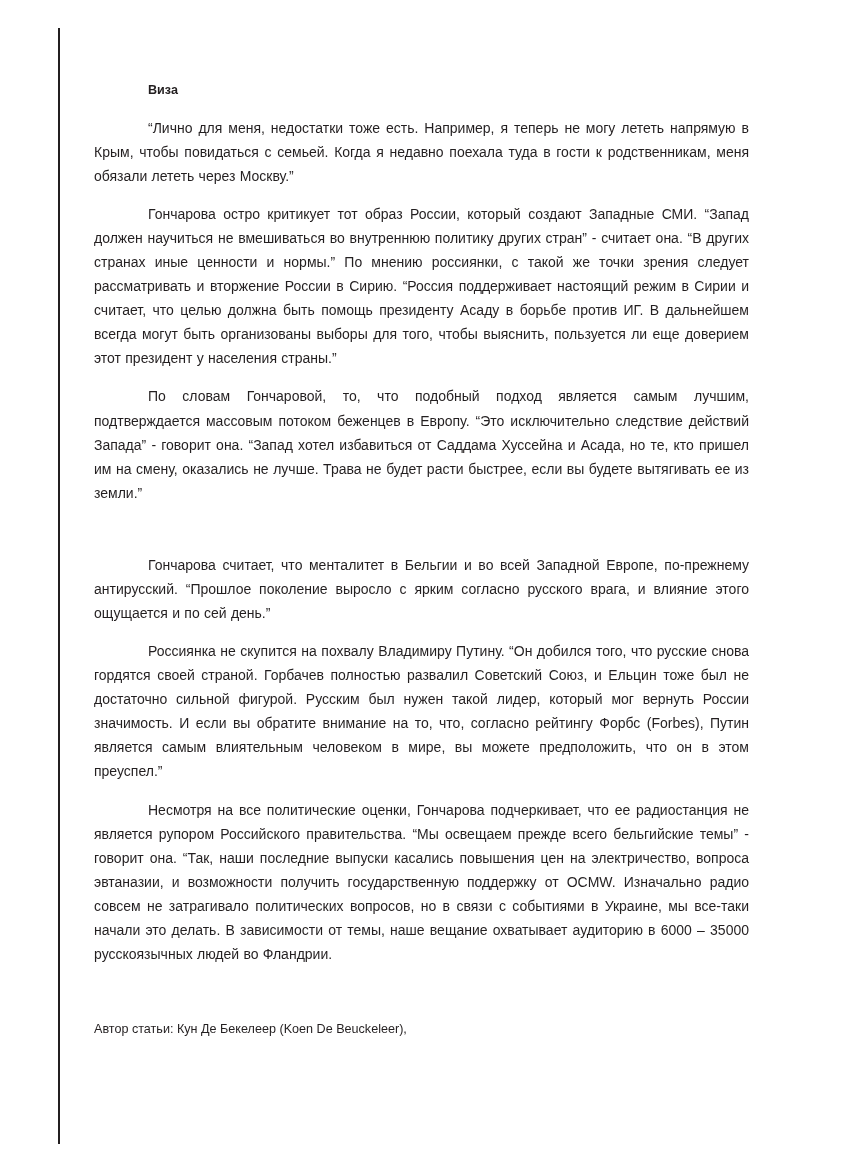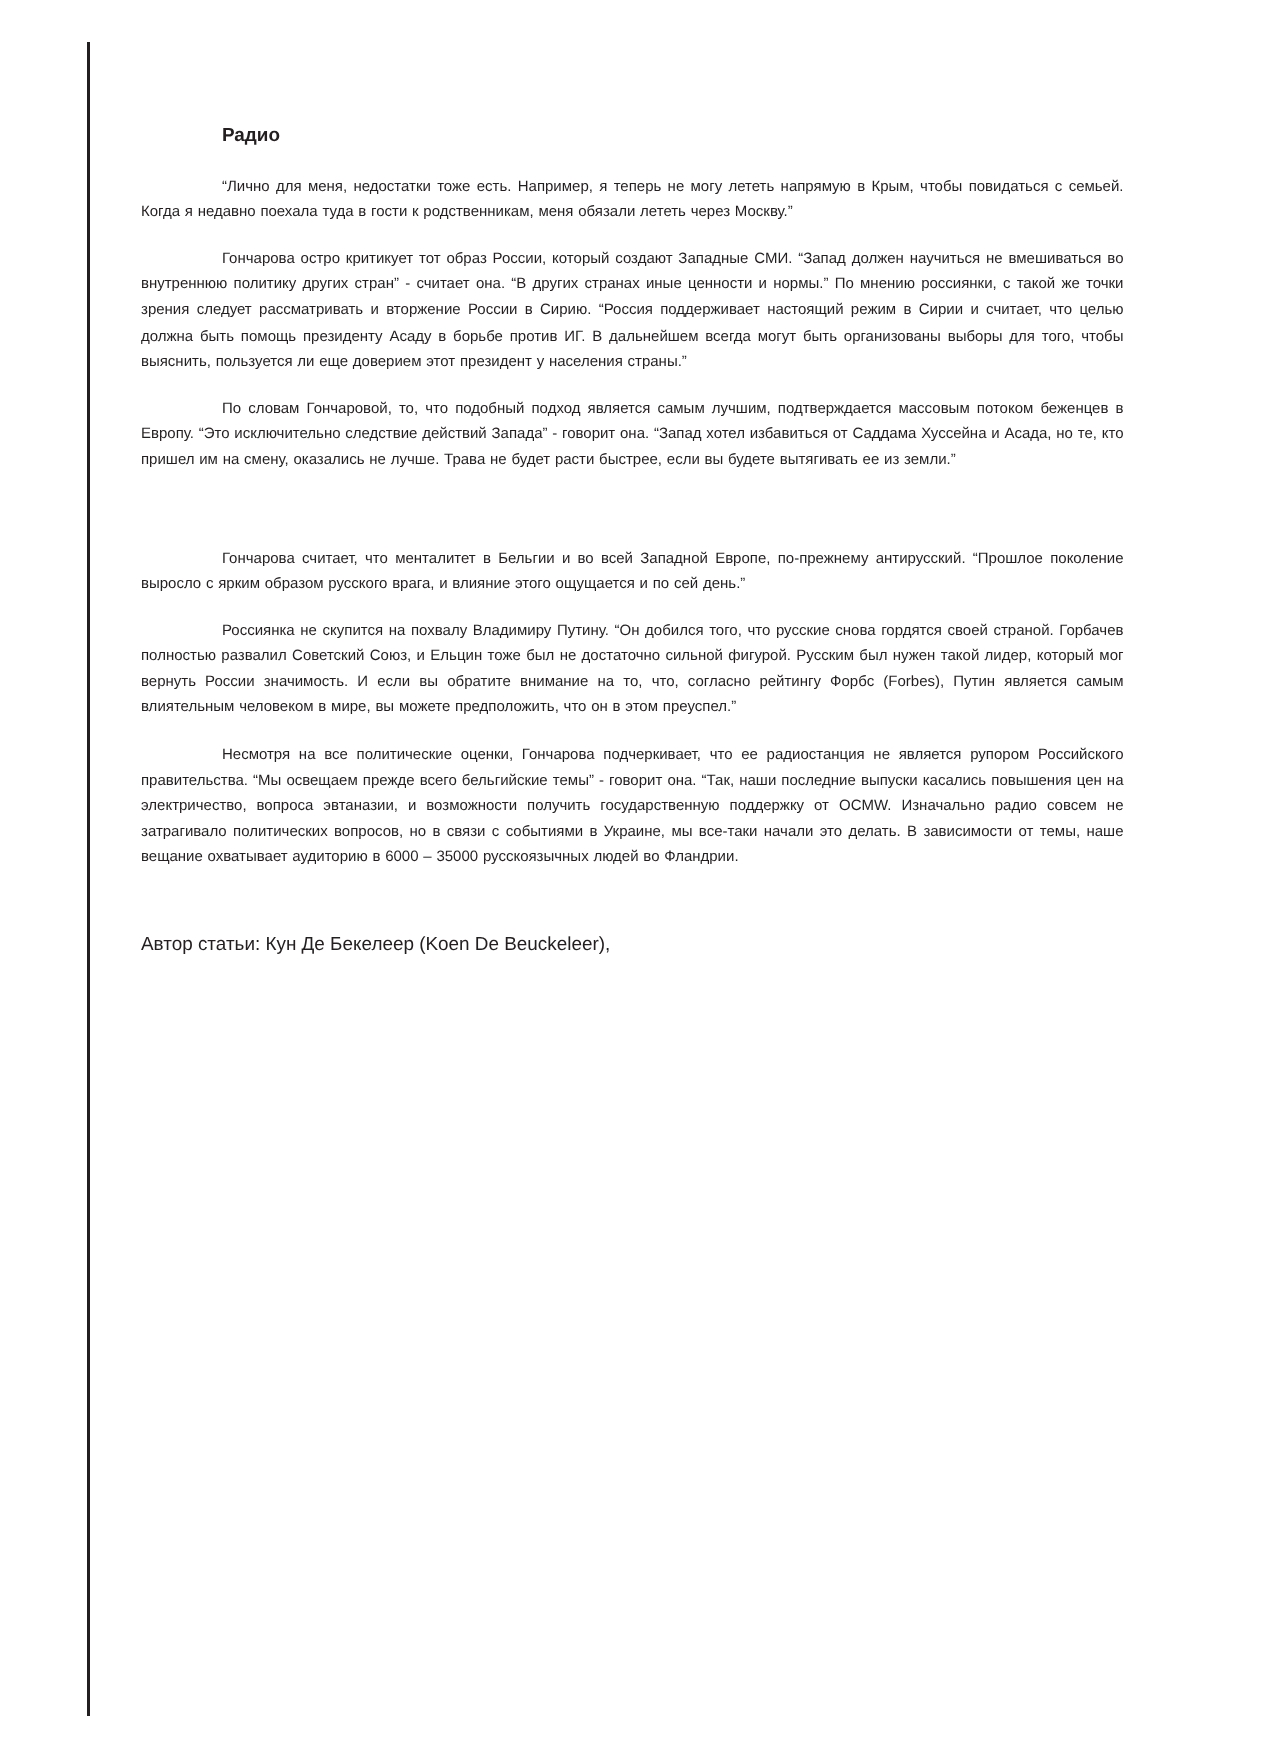--- a/index.html
+++ b/index.html
@@ -28,40 +28,40 @@
     height: 1116px;
     background: #231f20;
   }
   .content {
     position: absolute;
     left: 94px;
     top: 80px;
     width: 655px;
   }
   .para {
-    font-size: 10px;
+    font-size: 14px;
     line-height: 1.72;
     text-align: justify;
     text-indent: 54px;
     margin: 0 0 14px 0;
     word-spacing: 0.4px;
   }
   .heading {
     font-size: 12.6px;
     font-weight: bold;
     line-height: 1.72;
     margin: 0 0 14px 0;
     text-indent: 54px;
     text-align: left;
   }
   .spacer-block {
     height: 34px;
   }
   .footer {
-    margin-top: 37px;
+    margin-top: 52px;
   }
   .footer-line {
     font-size: 12.6px;
     line-height: 1.9;
     text-align: left;
     margin: 0;
   }
   .footer-line.with-gap {
     margin-top: 16px;
   }
@@ -71,31 +71,31 @@
 </style>
 </head>
 <body>
 
 <div class="page">
 
   <div class="left-rule"></div>
 
   <div class="content">
 
-    <p class="heading">Радио</p>
+    <p class="heading">Виза</p>
 
     <p class="para">“Лично для меня, недостатки тоже есть. Например, я теперь не могу лететь напрямую в Крым, чтобы повидаться с семьей. Когда я недавно поехала туда в гости к родственникам, меня обязали лететь через Москву.”</p>
 
     <p class="para">Гончарова остро критикует тот образ России, который создают Западные СМИ. “Запад должен научиться не вмешиваться во внутреннюю политику других стран” - считает она. “В других странах иные ценности и нормы.” По мнению россиянки, с такой же точки зрения следует рассматривать  и вторжение России в Сирию.  “Россия поддерживает настоящий режим в Сирии и считает, что  целью должна быть помощь президенту Асаду в борьбе против ИГ. В дальнейшем всегда могут быть организованы выборы для того, чтобы выяснить, пользуется ли еще доверием этот президент у населения страны.”</p>
 
     <p class="para">По словам Гончаровой, то, что подобный подход является самым лучшим, подтверждается массовым потоком беженцев в Европу. “Это исключительно следствие действий Запада” -  говорит она.  “Запад хотел избавиться от Саддама Хуссейна и Асада, но те, кто пришел им на смену, оказались не лучше. Трава не будет расти быстрее, если вы будете вытягивать ее из земли.”</p>
 
     <div class="spacer-block"></div>
 
-    <p class="para">Гончарова считает, что менталитет в Бельгии и во всей Западной Европе, по-прежнему антирусский. “Прошлое поколение выросло с ярким образом русского врага, и влияние этого ощущается и по сей день.”</p>
+    <p class="para">Гончарова считает, что менталитет в Бельгии и во всей Западной Европе, по-прежнему антирусский. “Прошлое поколение выросло с ярким согласно русского врага, и влияние этого ощущается и по сей день.”</p>
 
     <p class="para">Россиянка не скупится на похвалу Владимиру Путину. “Он добился того, что русские снова гордятся своей страной. Горбачев полностью развалил Советский Союз, и Ельцин тоже был не достаточно сильной фигурой. Русским был нужен такой лидер, который мог вернуть России значимость. И если вы обратите внимание на то, что, согласно рейтингу Форбс (Forbes), Путин является самым влиятельным человеком в мире, вы можете предположить, что он в этом преуспел.”</p>
 
 
     <p class="para">Несмотря на все  политические  оценки, Гончарова подчеркивает, что ее радиостанция не является рупором Российского правительства. “Мы освещаем  прежде всего бельгийские темы” - говорит она. “Так, наши последние выпуски касались повышения цен на электричество, вопроса эвтаназии, и возможности получить государственную поддержку от OCMW. Изначально радио совсем не затрагивало  политических вопросов, но в связи с событиями в Украине, мы все-таки начали это делать. В зависимости от темы, наше вещание охватывает аудиторию в  6000 – 35000 русскоязычных людей во Фландрии.</p>
 
     <div class="footer">
       <p class="footer-line">Автор статьи: Кун Де Бекелеер (Koen De Beuckeleer),</p>
     </div>
 

